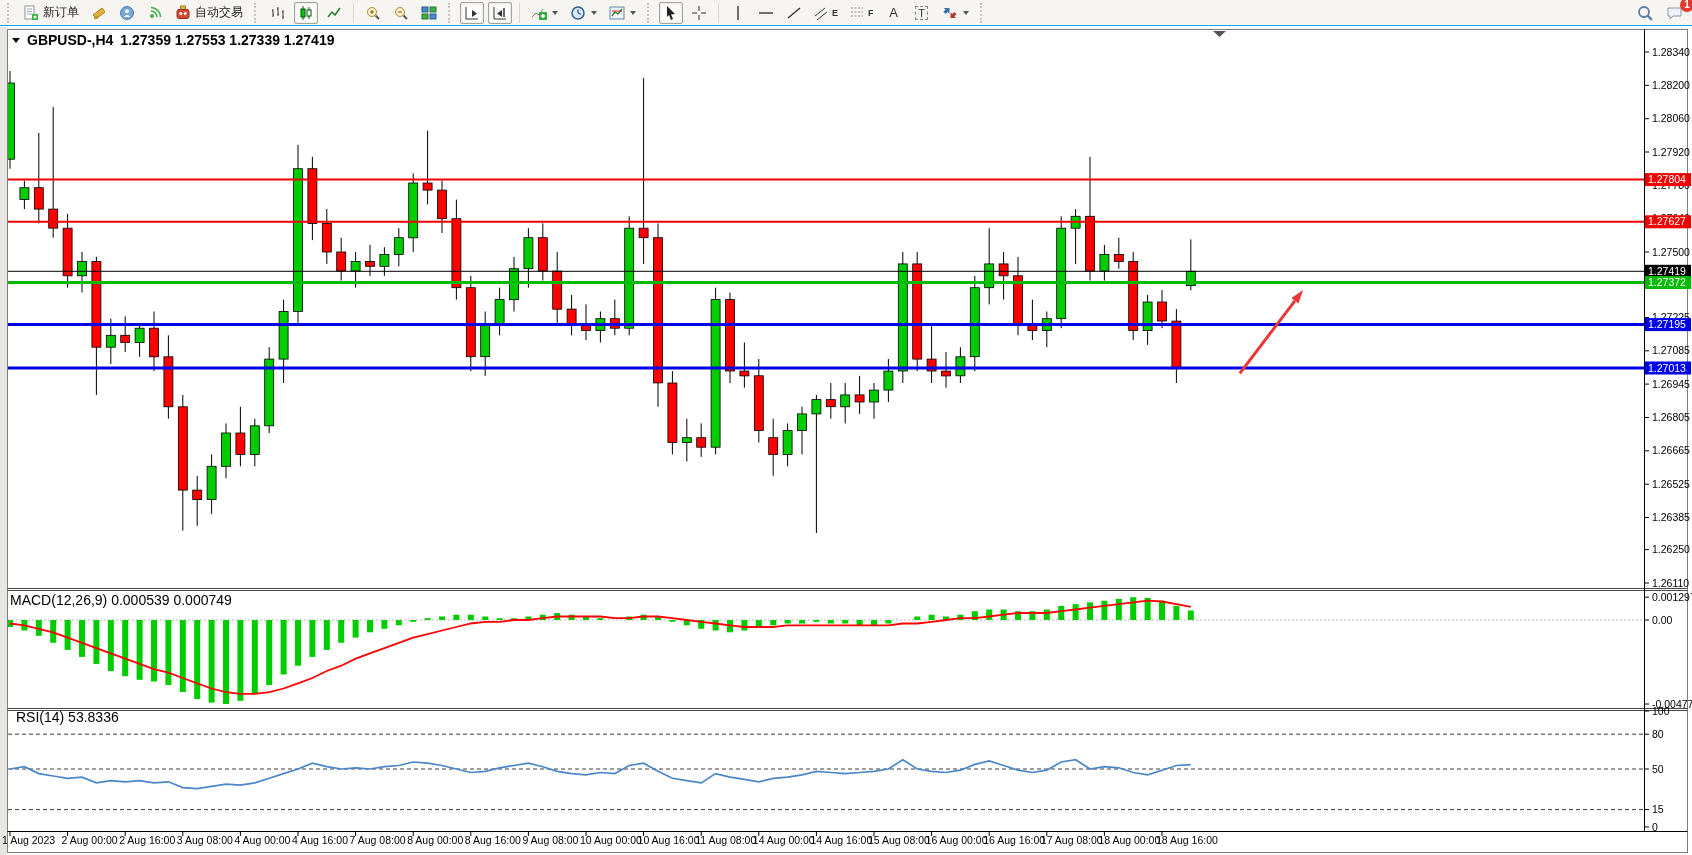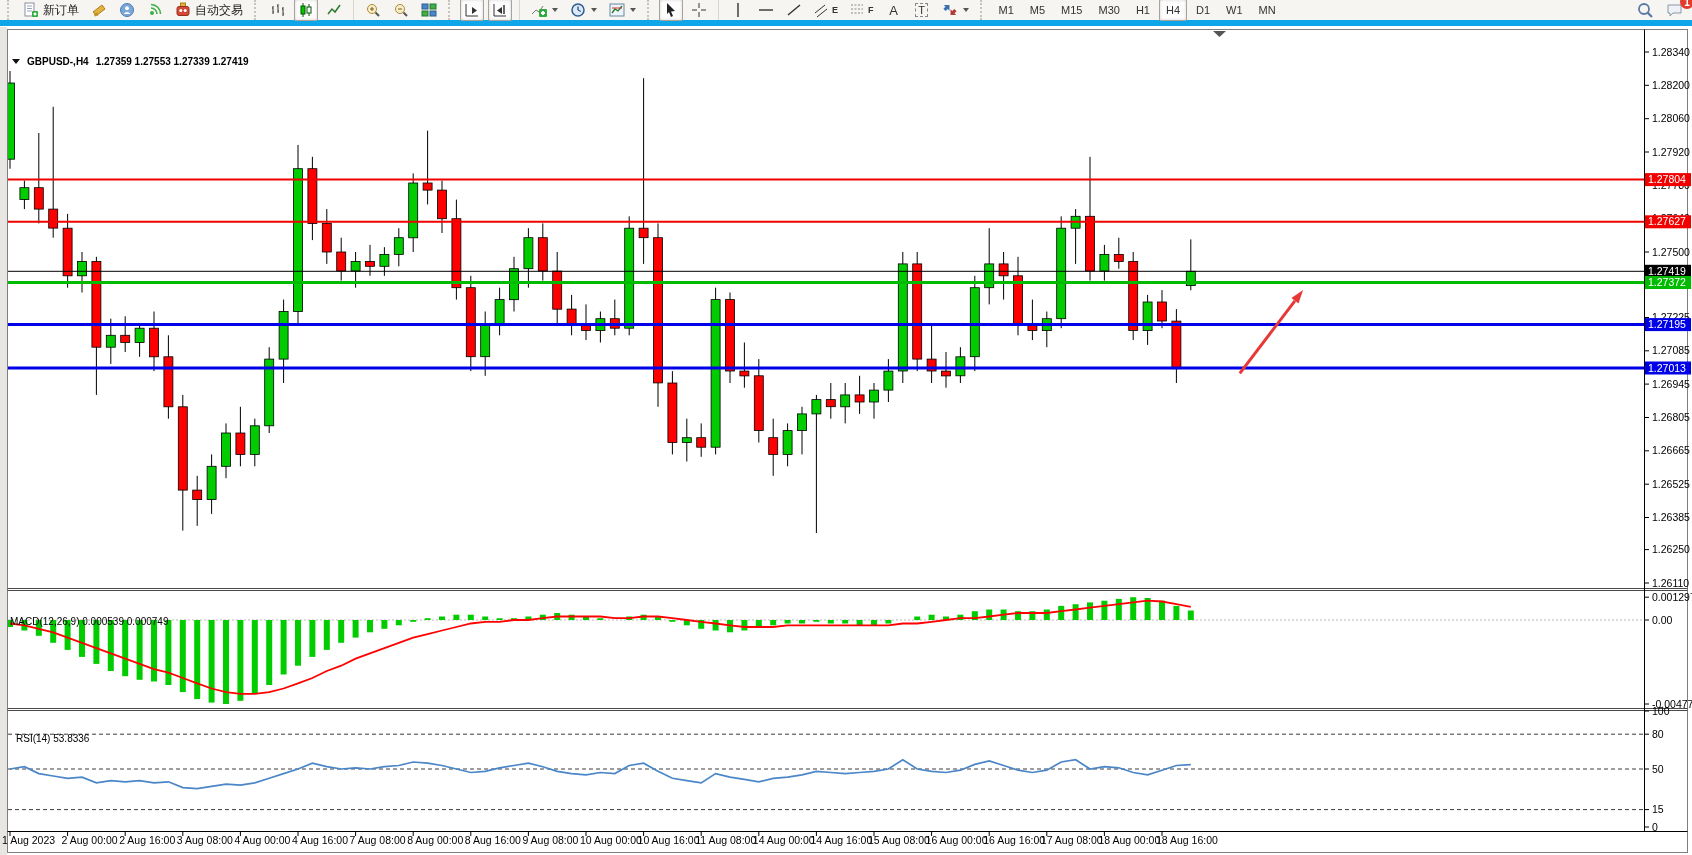--- a/index.html
+++ b/index.html
@@ -1,38 +1,38 @@
 <!DOCTYPE html>
 <html><head>
 <meta charset="utf-8">
 <style>
   html,body{margin:0;padding:0;background:#ddd;}
   .app{position:relative;width:1692px;height:855px;background:#fff;overflow:hidden;
        font-family:"Liberation Sans","DejaVu Sans",sans-serif;-webkit-font-smoothing:antialiased;}
   
   .toolbar{position:absolute;top:0;left:0;width:1692px;height:26px;background:#f7f5f1;
-           border-bottom:6px solid #0ea5e9;display:flex;align-items:center;padding:0 4px;box-sizing:border-box;gap:4px;}
+           border-bottom:1px solid #0ea5e9;display:flex;align-items:center;padding:0 4px;box-sizing:border-box;gap:4px;}
   .tb{height:22px;min-width:24px;border:1px solid transparent;background:transparent;display:flex;
       align-items:center;justify-content:center;padding:0 3px;gap:4px;font-family:inherit;cursor:default;border-radius:2px;}
   .tb.on{background:#fdfdfd;border:1px solid #a6a39d;box-shadow:inset 0 0 3px #d8d5cf;}
   .tb .zh{font-size:12px;color:#222;white-space:nowrap;}
   .tf{font-size:11px;color:#333;padding:2px 6px;}
   .sep{width:1px;height:20px;background:#d9d6d0;margin:0 3px;}
   .handle{width:3px;height:20px;border-left:2px dotted #c7c4be;margin:0 3px;}
   .caret{width:0;height:0;border-left:3.5px solid transparent;border-right:3.5px solid transparent;
          border-top:4px solid #555;margin-left:1px;}
   .glyph{font-size:11px;font-weight:700;color:#333;}
   .glyph.dashedbox{border:1px dashed #888;padding:0 2px;font-weight:400;}
   .spacer{flex:1;}
   .badge{position:absolute;top:-5px;right:-7px;background:#e23b2e;color:#fff;font-size:10px;font-weight:700;
          width:14px;height:14px;border-radius:50%;display:flex;align-items:center;justify-content:center;}
   .chatwrap{position:relative;}
   
   #chart-svg{position:absolute;top:27px;left:0;}
-  .ovl{position:absolute;font-size:10px;color:#000;white-space:nowrap;z-index:5;margin-top:24px;}
+  .ovl{position:absolute;font-size:14px;color:#000;white-space:nowrap;z-index:5;}
   #chart-title{left:12px;top:32px;font-weight:600;display:flex;align-items:center;gap:7px;}
   #chart-title .ohlc{font-weight:700;}
   .menu-arrow{width:0;height:0;border-left:4px solid transparent;border-right:4px solid transparent;
               border-top:5px solid #111;display:inline-block;}
   #macd-label{left:10px;top:592px;}
   #rsi-label{left:16px;top:709px;}
 </style>
 </head>
 <body>
 
@@ -232,31 +232,20 @@
     <button class="tb">
       <svg width="16" height="16">
         <polygon points="5,2 9,6 6.6,6 6.6,9 3.4,9 3.4,6 1,6" fill="#3a6fb2" transform="rotate(45 5 5.5)"></polygon>
         <polygon points="11,14 15,10 12.6,10 12.6,7 9.4,7 9.4,10 7,10" fill="#b23a3a" transform="rotate(45 11 10.5)"></polygon>
       </svg>
       <span class="caret"></span>
     </button>
 
     <div class="handle"></div>
 
-    <div id="tf-group" style="display:flex;align-items:center;gap:2px">
-        <button class="tb tf">M1</button>
-        <button class="tb tf">M5</button>
-        <button class="tb tf">M15</button>
-        <button class="tb tf">M30</button>
-        <button class="tb tf">H1</button>
-        <button class="tb tf on">H4</button>
-        <button class="tb tf">D1</button>
-        <button class="tb tf">W1</button>
-        <button class="tb tf">MN</button>
-      </div>
 
     <div class="spacer"></div>
 
     <button class="tb">
       <svg width="18" height="18">
         <circle cx="8" cy="8" r="5" fill="none" stroke="#5b7aa6" stroke-width="1.8"></circle>
         <line x1="11.6" y1="11.6" x2="16" y2="16" stroke="#5b7aa6" stroke-width="2.2"></line>
       </svg>
     </button>
     <button class="tb chatwrap">

